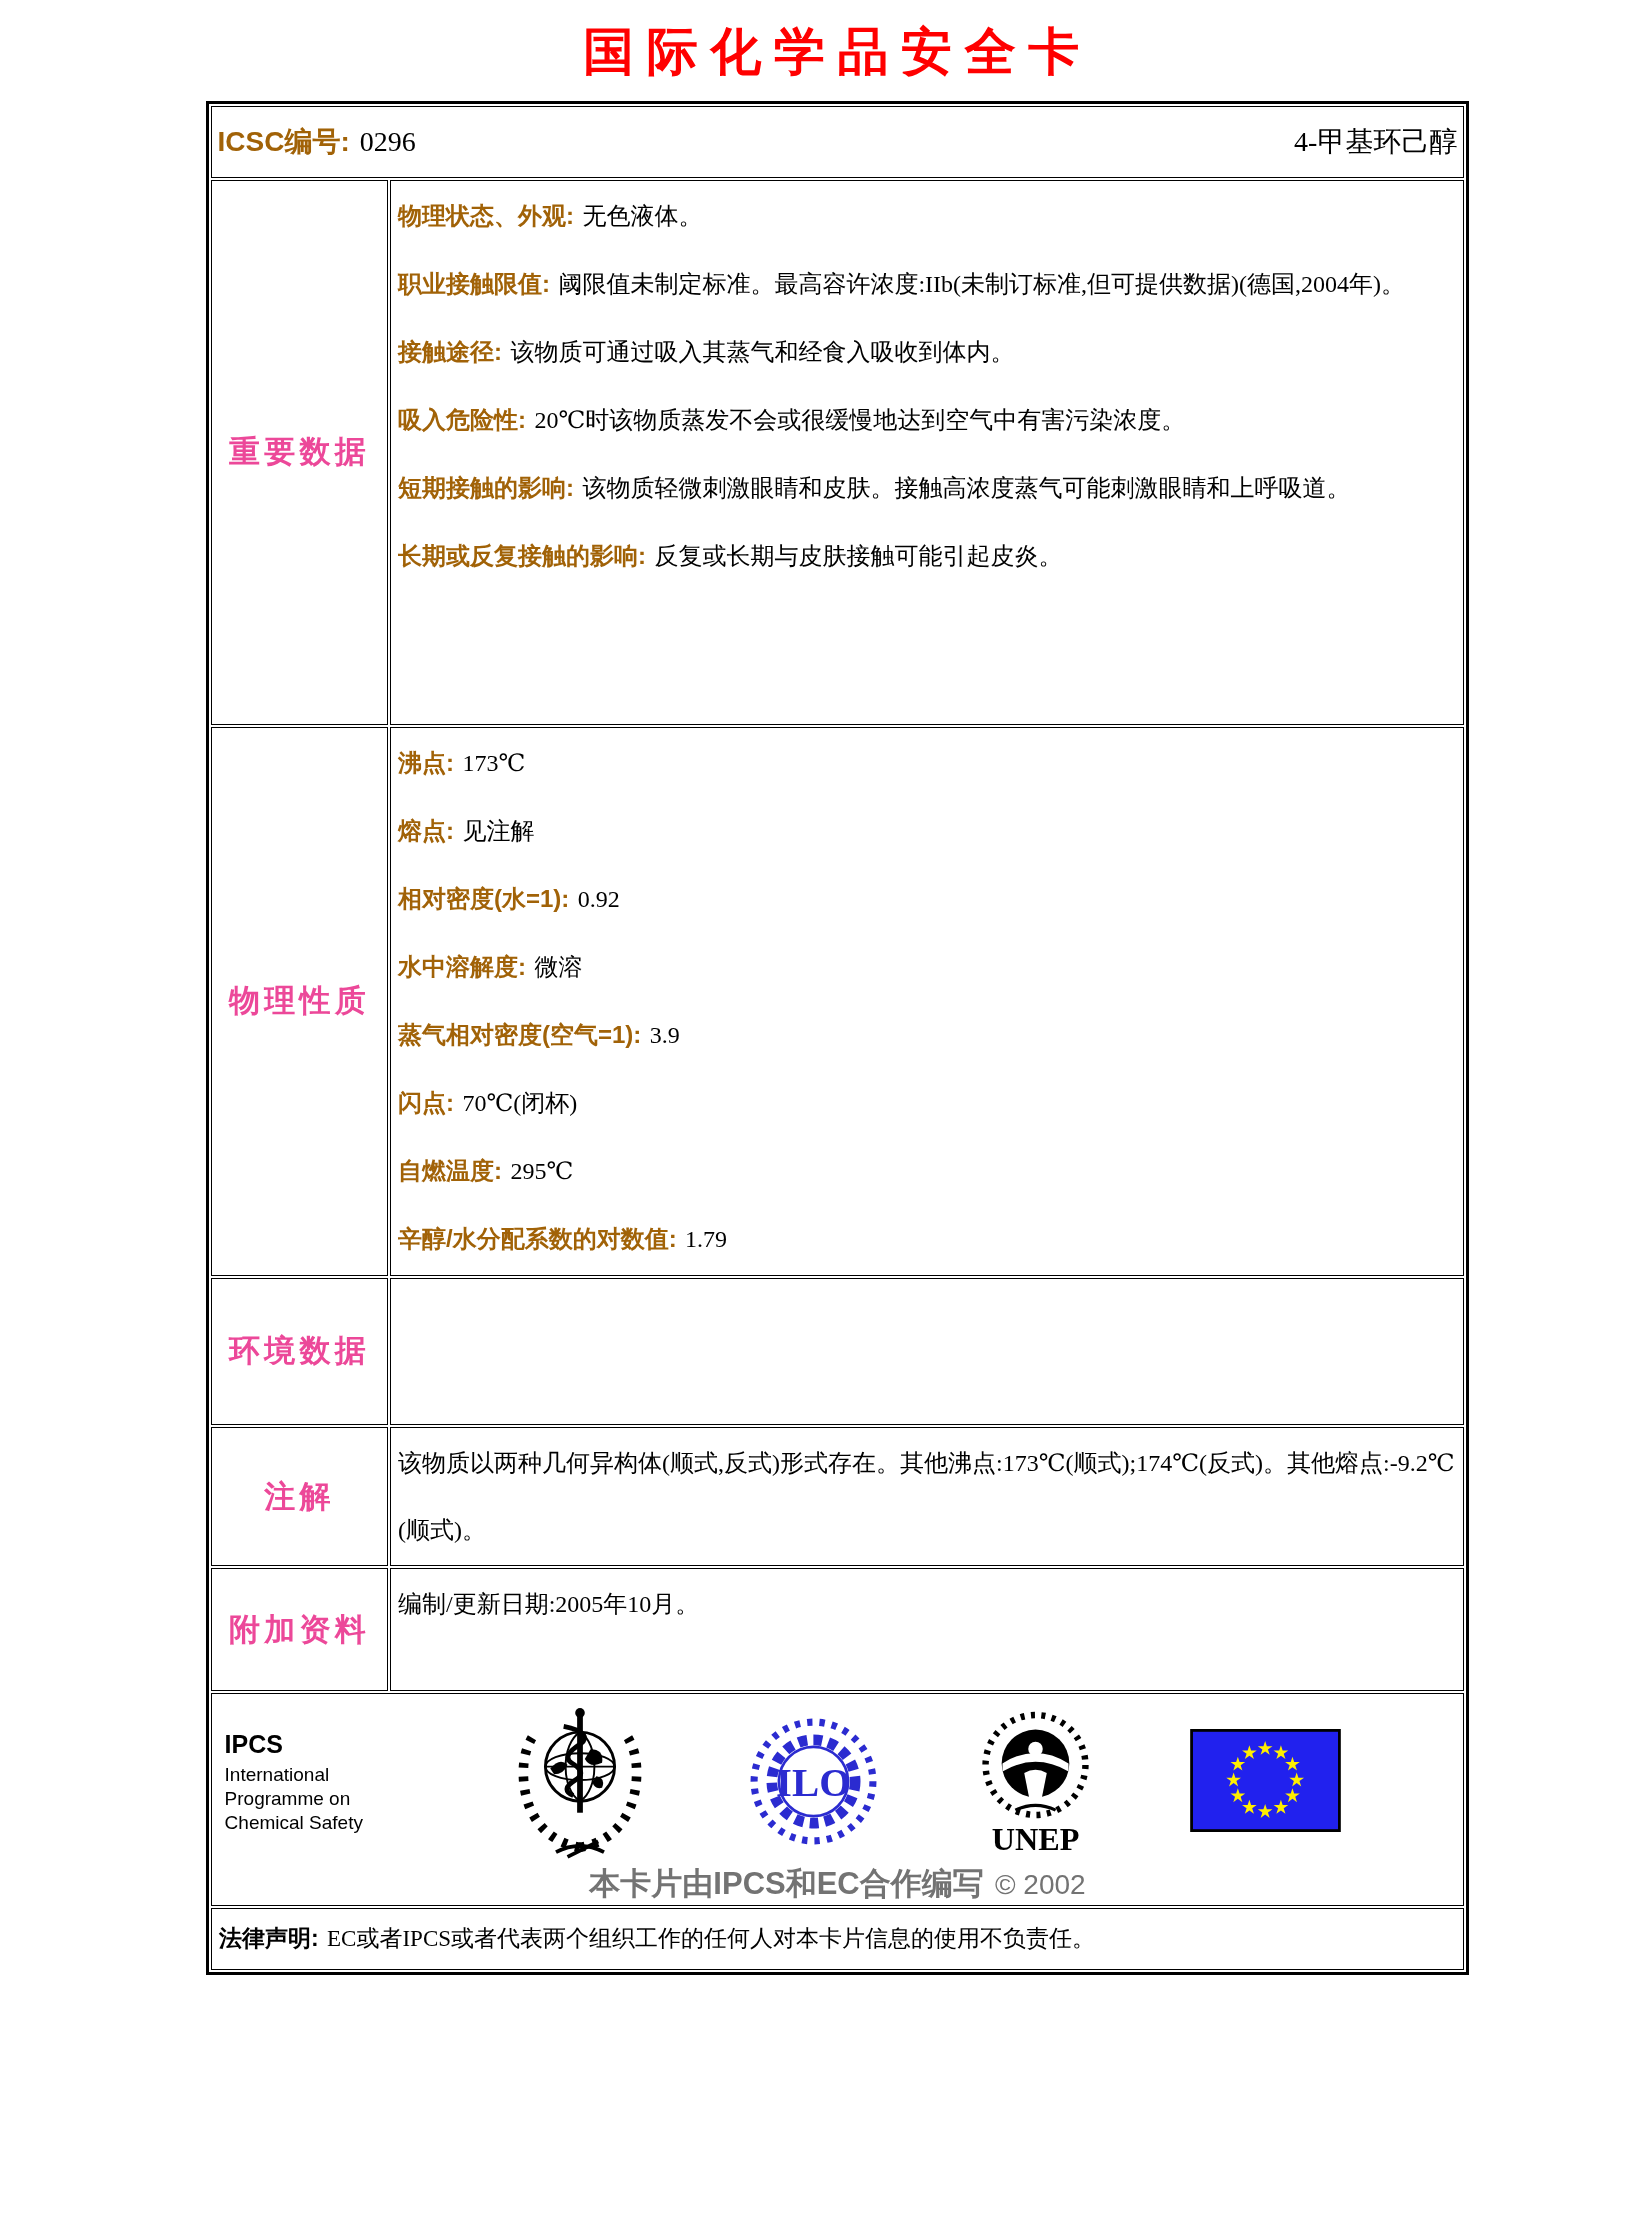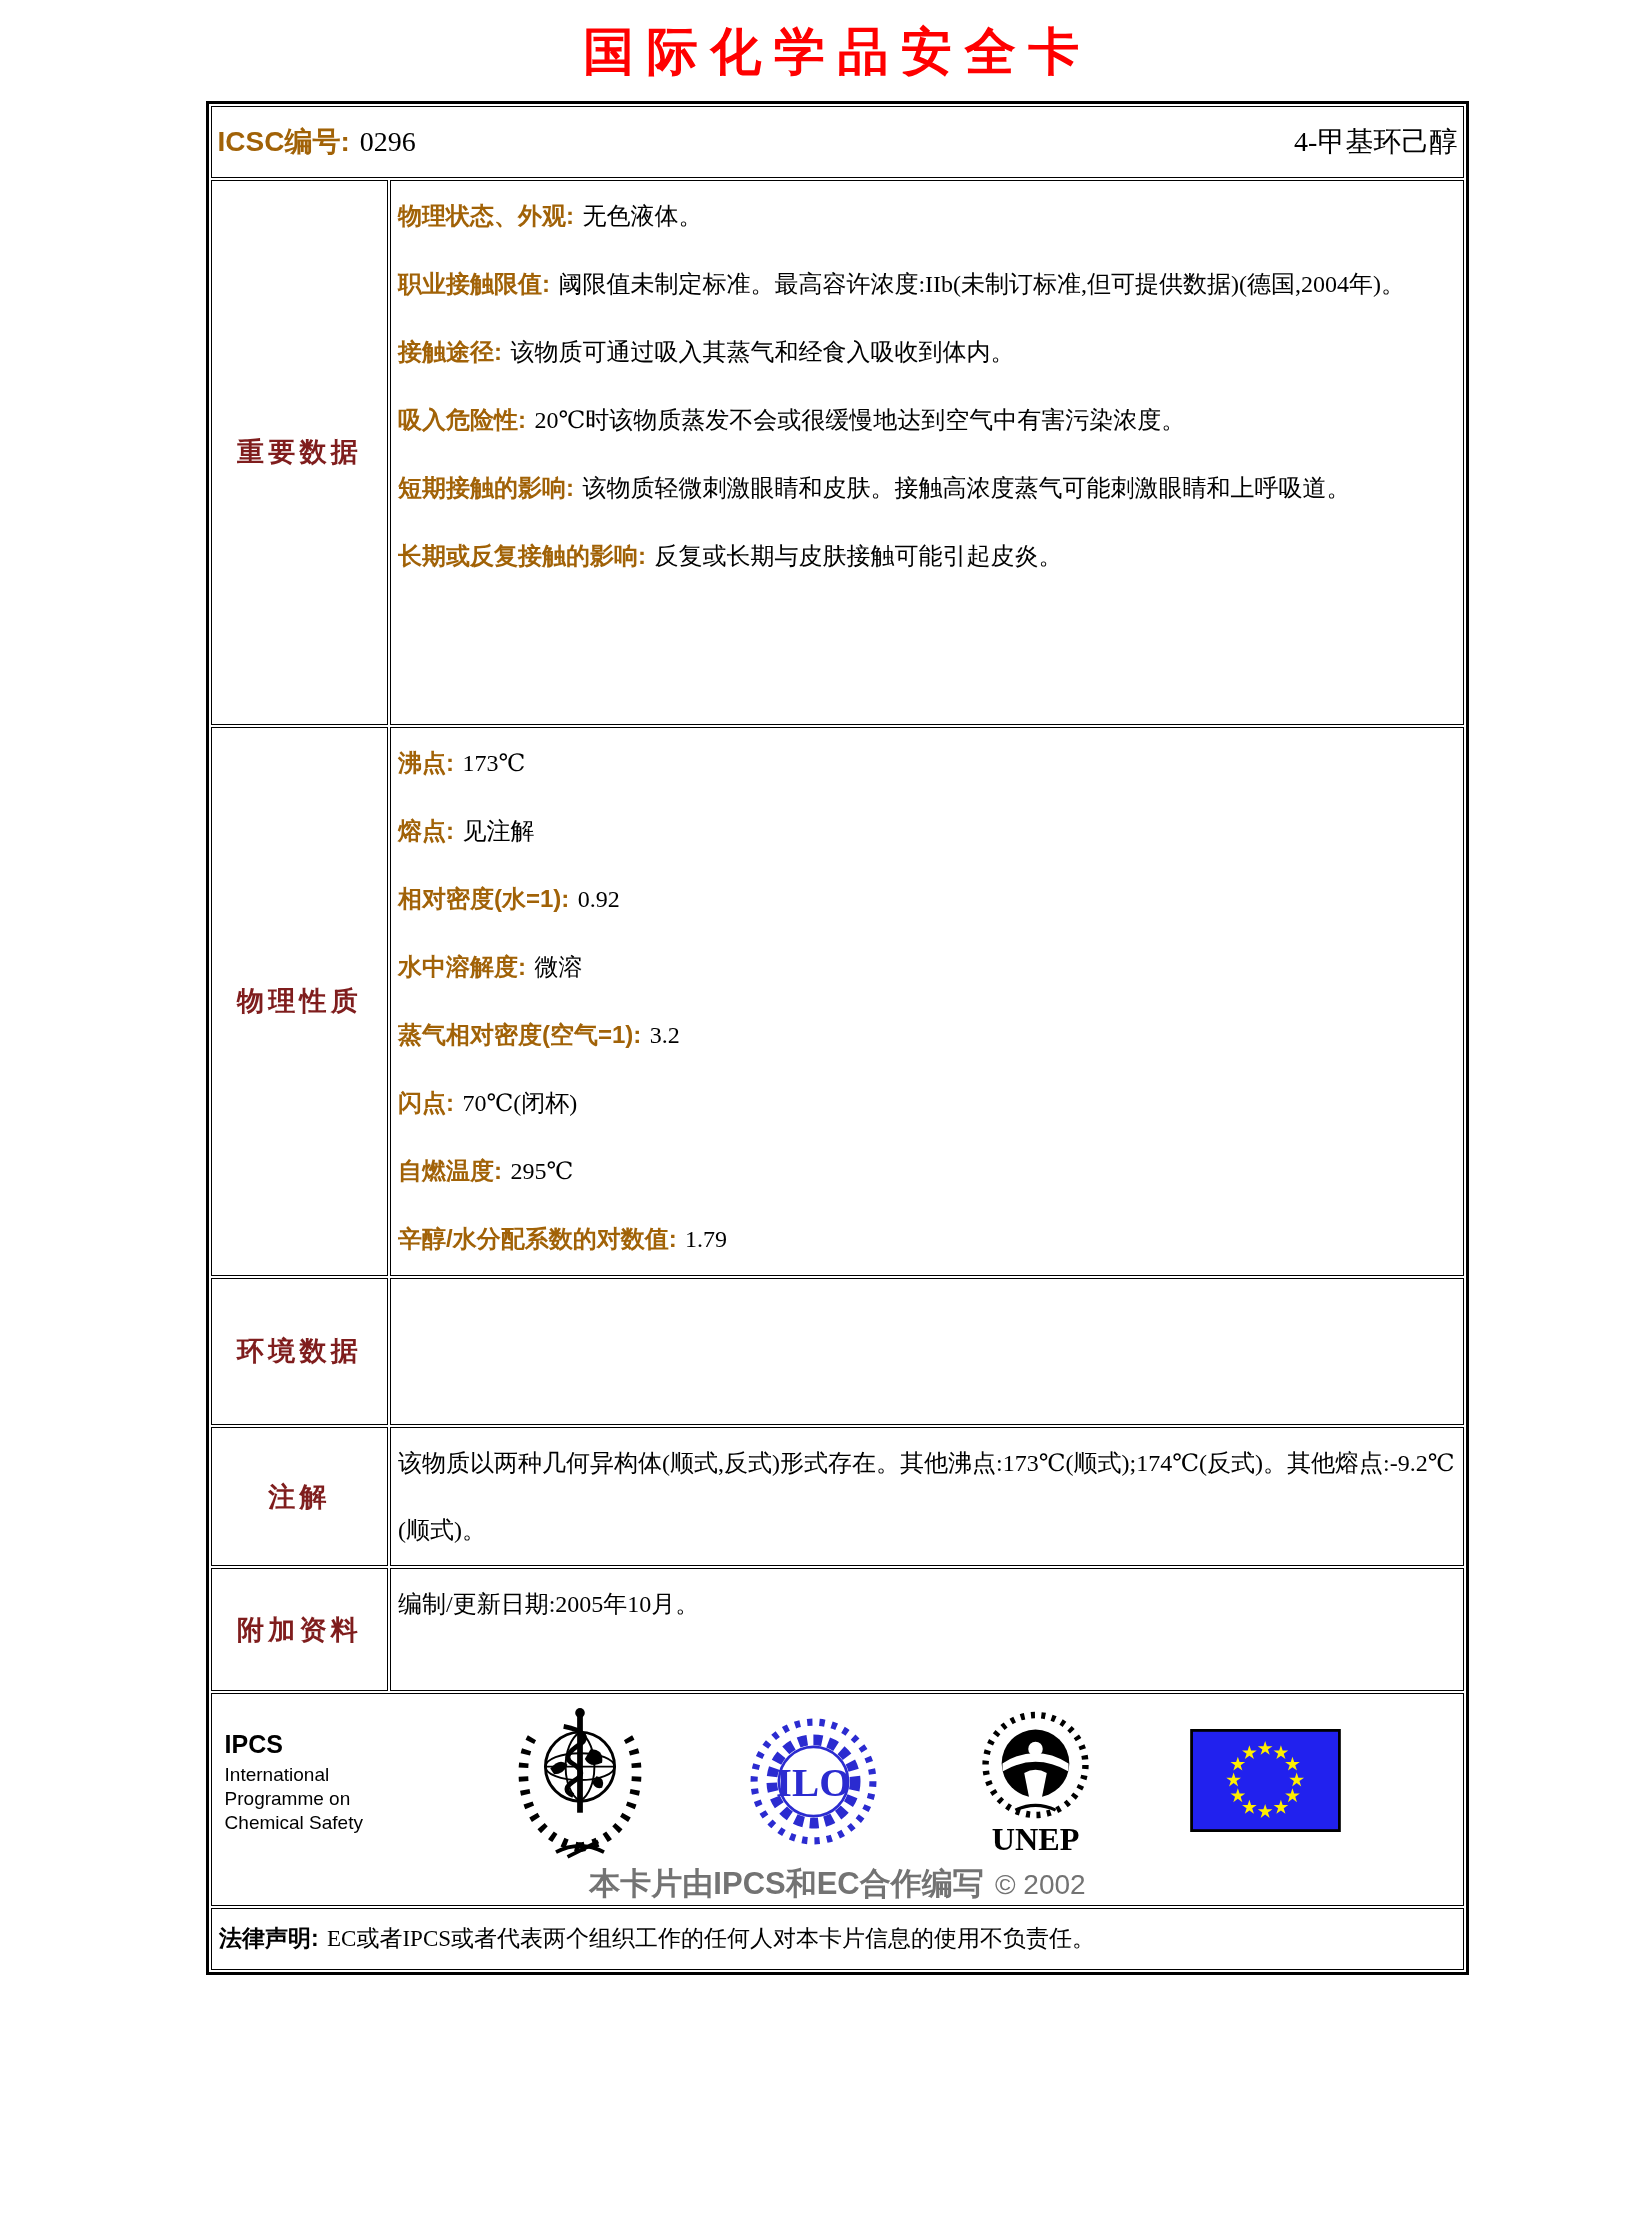--- a/index.html
+++ b/index.html
@@ -14,23 +14,23 @@
     font-family:"DejaVu Serif",serif;
   }
   table.card{
     margin-left:206px;width:1263px;table-layout:fixed;
     border-collapse:separate;border-spacing:2.1px;border:3.5px solid #000;
     background:#fff;
   }
   td{border:1.4px solid #000;background:#fff;padding:0 5.6px;}
   col.c-label{width:177px;}
   .label-cell{
-    text-align:center;vertical-align:middle;color:#7f1d1d;
+    text-align:center;vertical-align:middle;color:#ec4899;
     font-family:"Liberation Sans","DejaVu Sans",sans-serif;
-    font-weight:bold;font-size:27px;letter-spacing:4.2px;
+    font-weight:bold;font-size:31px;letter-spacing:4.2px;
   }
   .content-cell{vertical-align:top;font-size:24px;line-height:67px;padding:1.4px 7px;}
   .lbl{color:#a16207;font-family:"Liberation Sans","DejaVu Sans",sans-serif;font-weight:bold;}
   .txt{margin-left:8.4px;}
   .r-header td{height:70px;vertical-align:middle;}
   .hdr{display:flex;justify-content:space-between;align-items:center;font-size:28px;}
   .hdr-left .lbl{font-size:28px;}
   .hdr-left .val{margin-left:9.8px;}
   .r-important td.content-cell{height:540px;}
   .r-physical td.content-cell{height:408px;}
@@ -87,21 +87,21 @@
     </td>
   </tr>
 
   <tr class="r-physical">
     <td class="label-cell">物理性质</td>
     <td class="content-cell">
       <div><span class="lbl">沸点:</span><span class="txt">173℃</span></div>
       <div><span class="lbl">熔点:</span><span class="txt">见注解</span></div>
       <div><span class="lbl">相对密度(水=1):</span><span class="txt">0.92</span></div>
       <div><span class="lbl">水中溶解度:</span><span class="txt">微溶</span></div>
-      <div><span class="lbl">蒸气相对密度(空气=1):</span><span class="txt">3.2</span></div>
+      <div><span class="lbl">蒸气相对密度(空气=1):</span><span class="txt">3.9</span></div>
       <div><span class="lbl">闪点:</span><span class="txt">70℃(闭杯)</span></div>
       <div><span class="lbl">自燃温度:</span><span class="txt">295℃</span></div>
       <div><span class="lbl">辛醇/水分配系数的对数值:</span><span class="txt">1.79</span></div>
     </td>
   </tr>
 
   <tr class="r-env">
     <td class="label-cell">环境数据</td>
     <td class="content-cell"></td>
   </tr>

